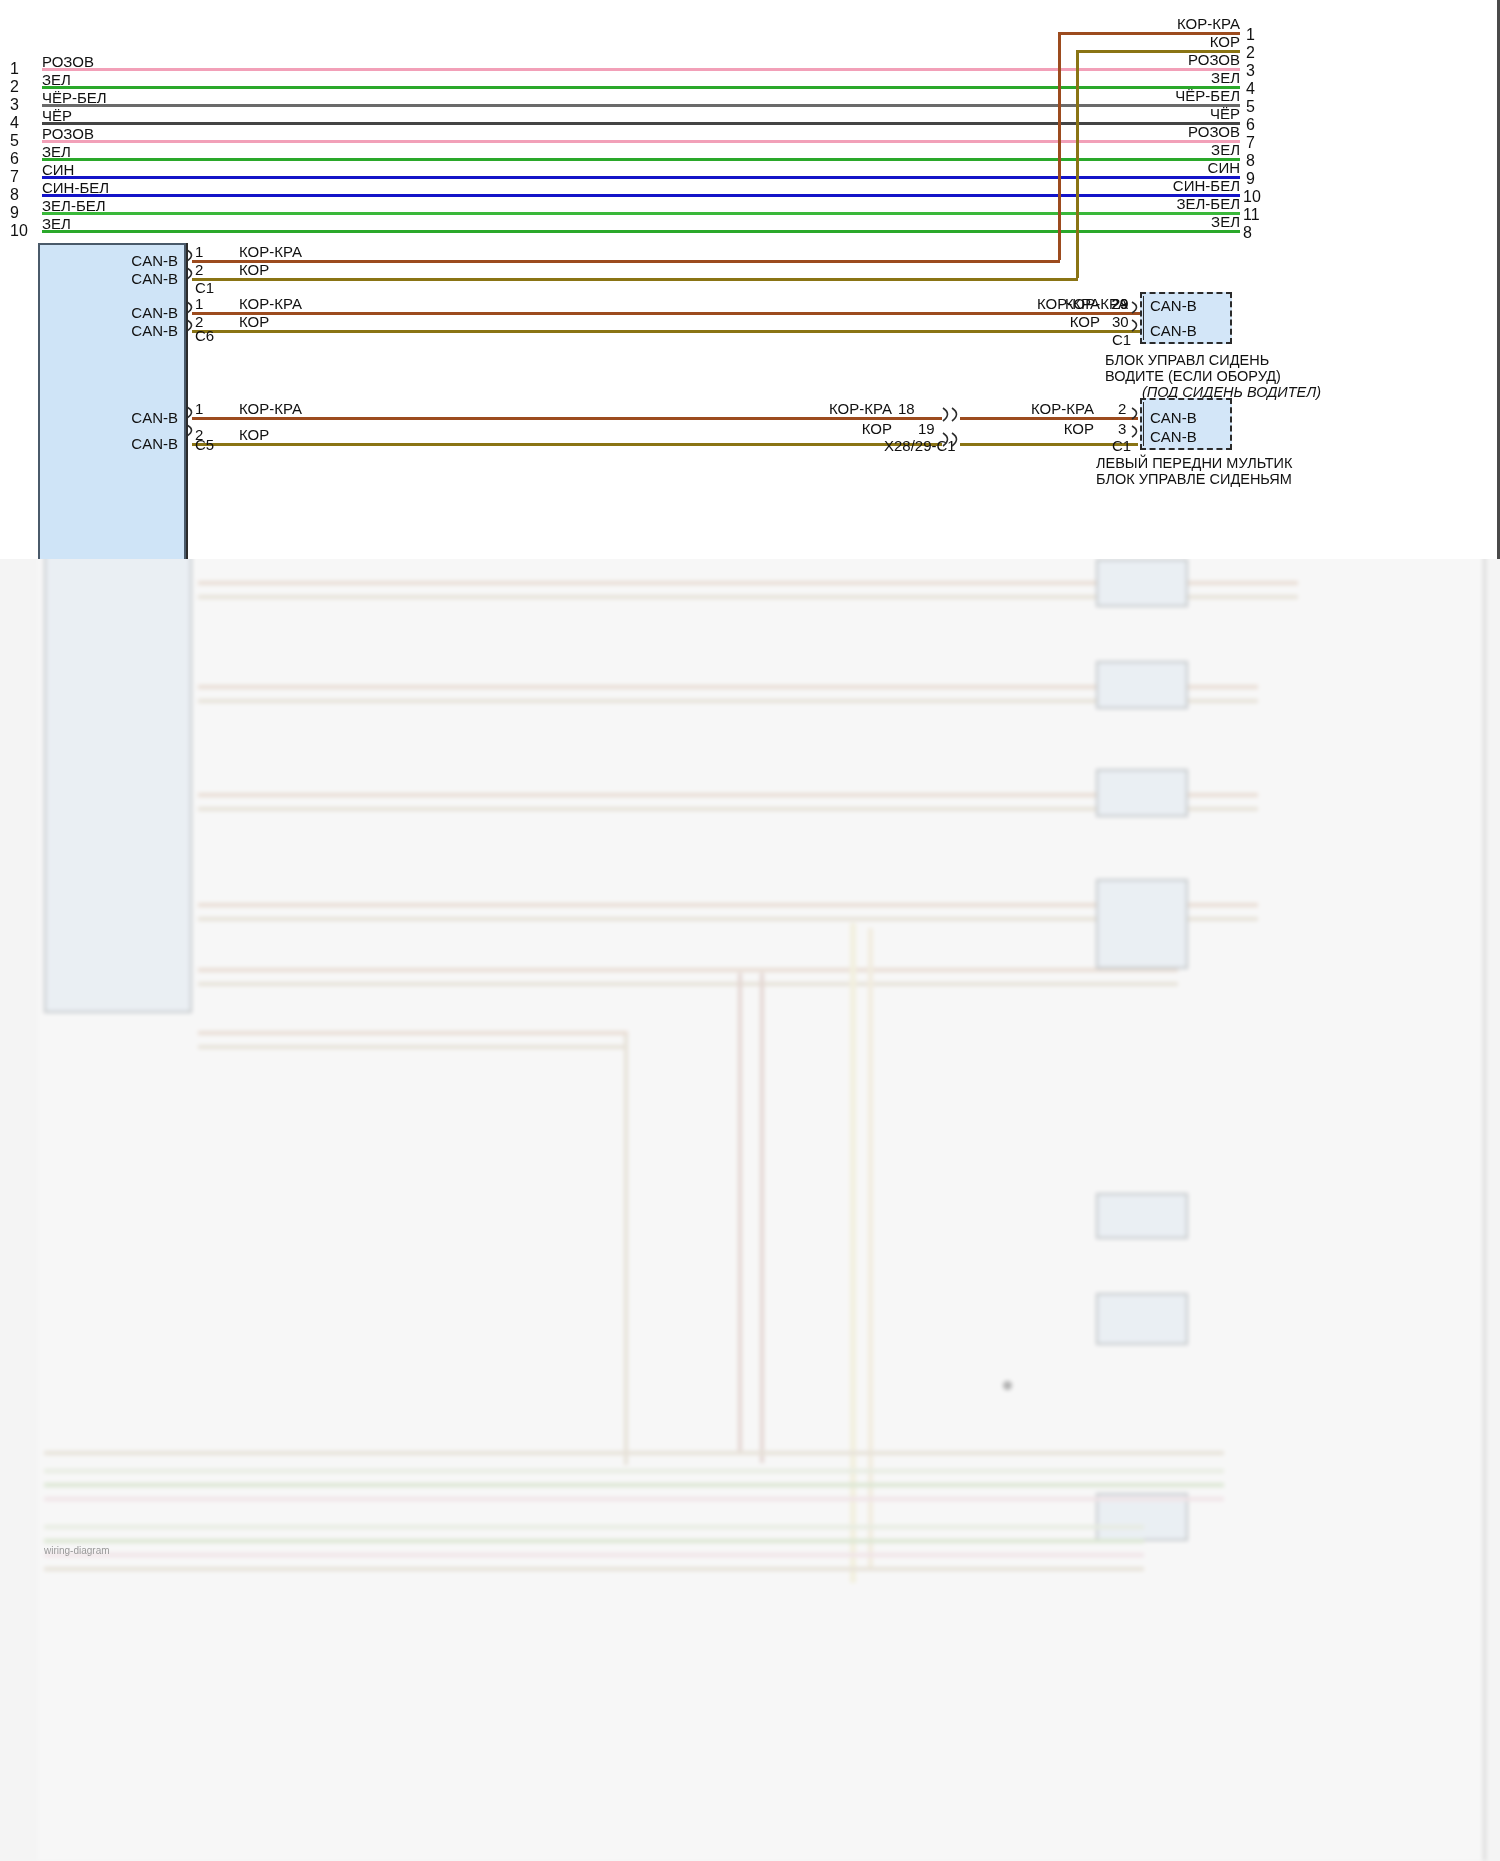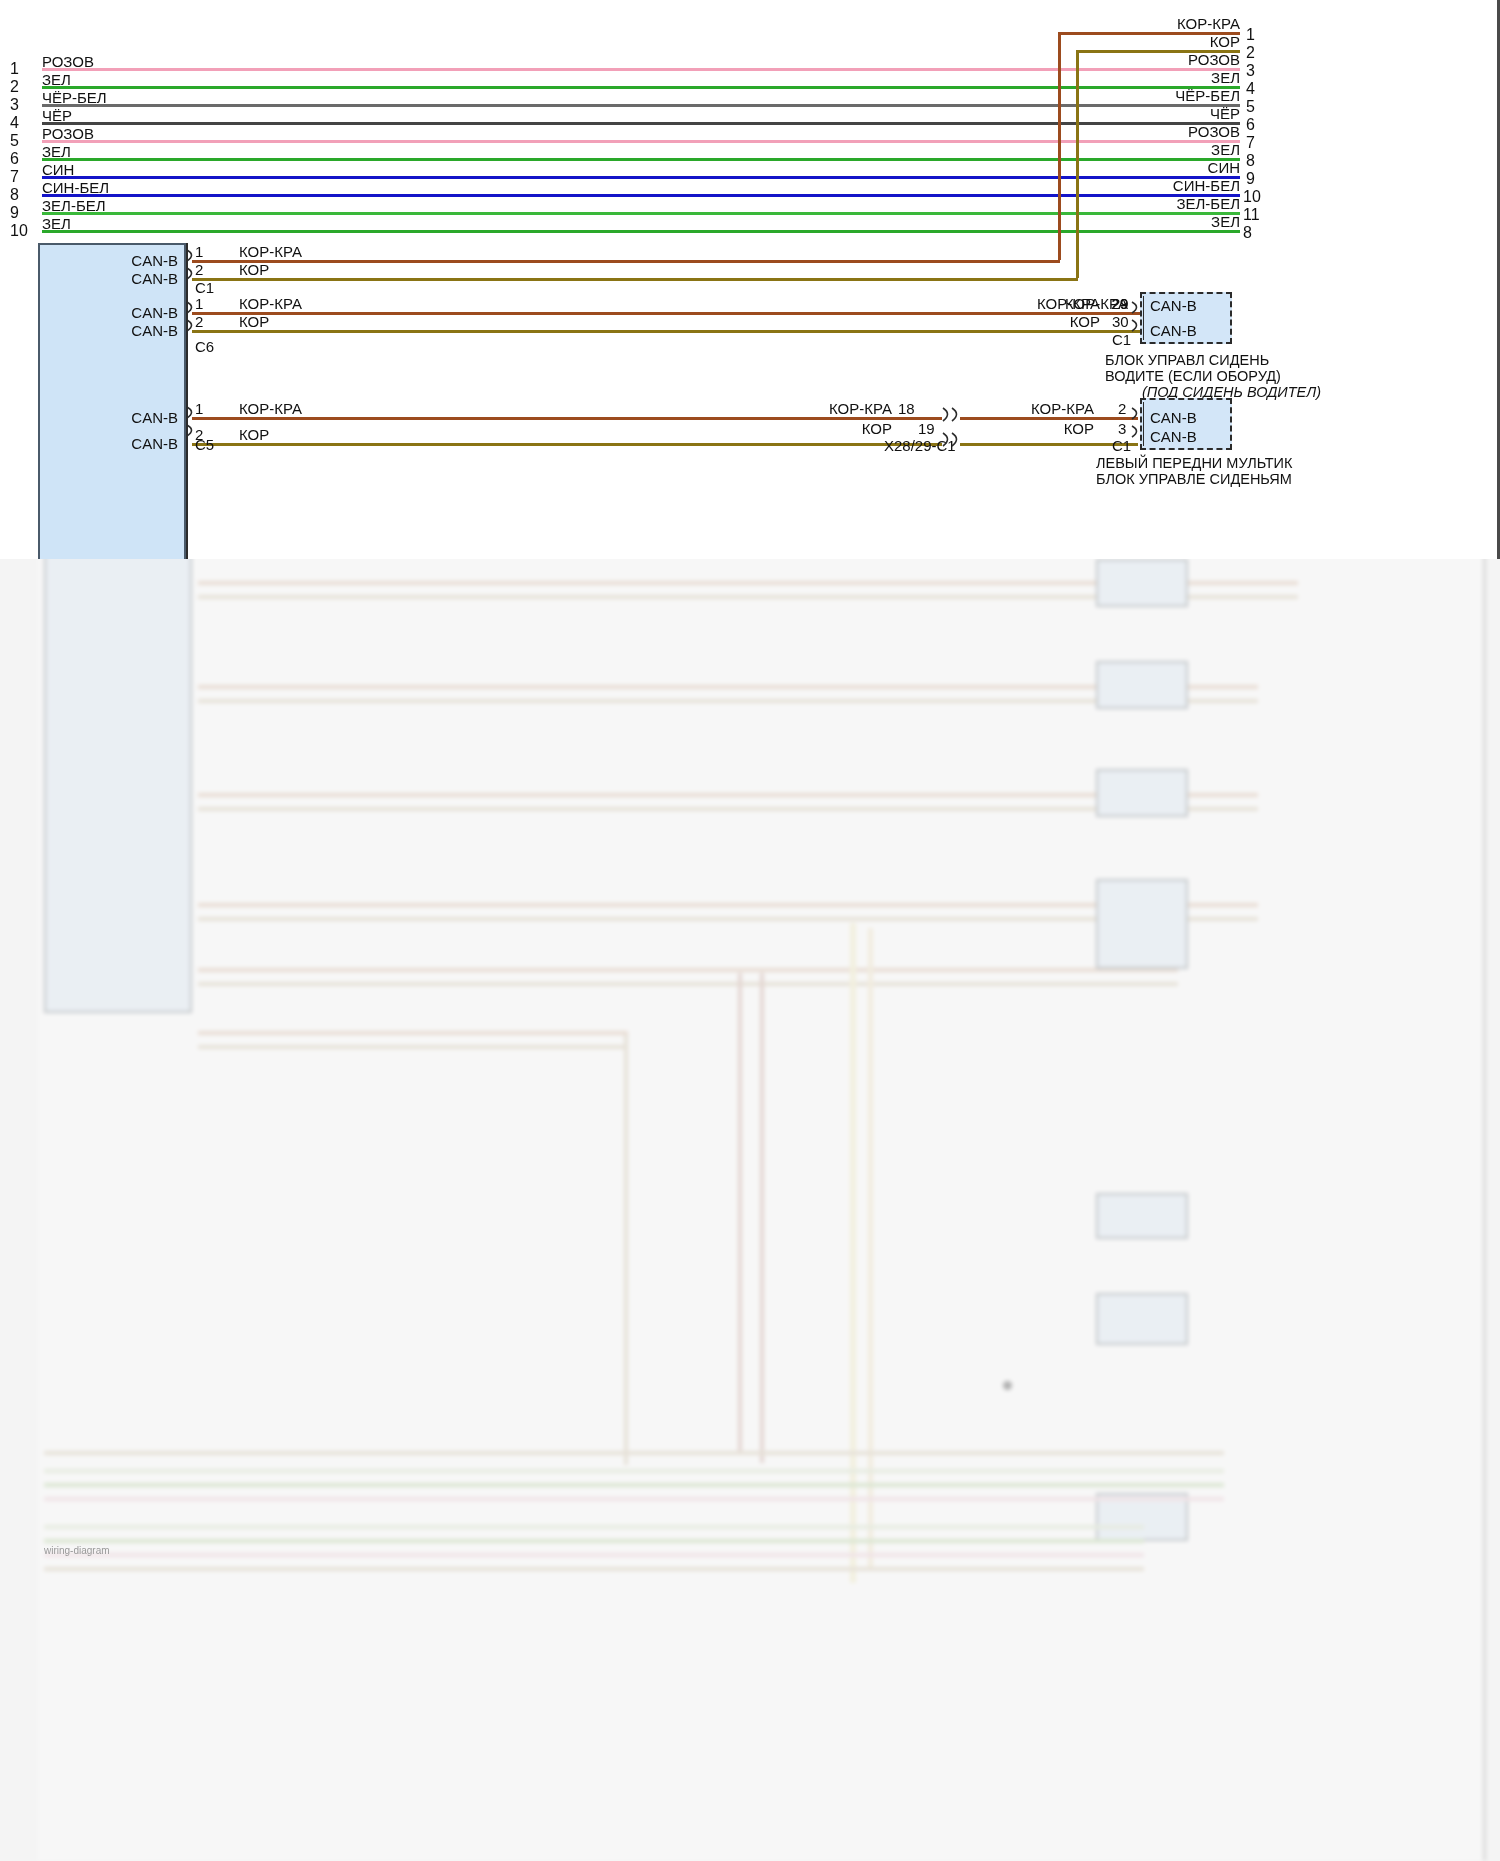--- a/index.html
+++ b/index.html
@@ -202,21 +202,21 @@
     <div class="wlabel" style="left:239px;top:296px;">КОР-КРА</div>
     <div class="wire" style="left:192px;top:312px;width:948px;border-top-color:#9c4b1e;"></div>
     <div class="wlabel r" style="left:1128px;top:296px;">КОР-КРА</div>
     <div class="pin r" style="left:1128px;top:296px;" style2="">29</div>
 
     <div class="wlabel r" style="left:178px;top:323px;">CAN-B</div>
     <div class="pin" style="left:195px;top:314px;">2</div>
     <div class="wlabel" style="left:239px;top:314px;">КОР</div>
     <div class="wire" style="left:192px;top:330px;width:948px;border-top-color:#8a7414;"></div>
 
-    <div class="pin" style="left:195px;top:339px;text-align:center;">C6</div>
+    <div class="pin" style="left:195px;top:328px;text-align:center;">C6</div>
     <svg style="position:absolute;left:186px;top:300px;width:14px;height:44px;">
       <path d="M1 2 Q10 7 1 13" fill="none" stroke="#2b2b2b" stroke-width="1.6"></path>
       <path d="M1 20 Q10 25 1 31" fill="none" stroke="#2b2b2b" stroke-width="1.6"></path>
     </svg>
 
     <div class="wlabel r" style="left:1100px;top:296px;">КОР-КРА</div>
     <div class="pin" style="left:1112px;top:296px;">29</div>
     <div class="wlabel r" style="left:1100px;top:314px;">КОР</div>
     <div class="pin" style="left:1112px;top:314px;">30</div>
     <div class="pin" style="left:1112px;top:332px;">C1</div>

